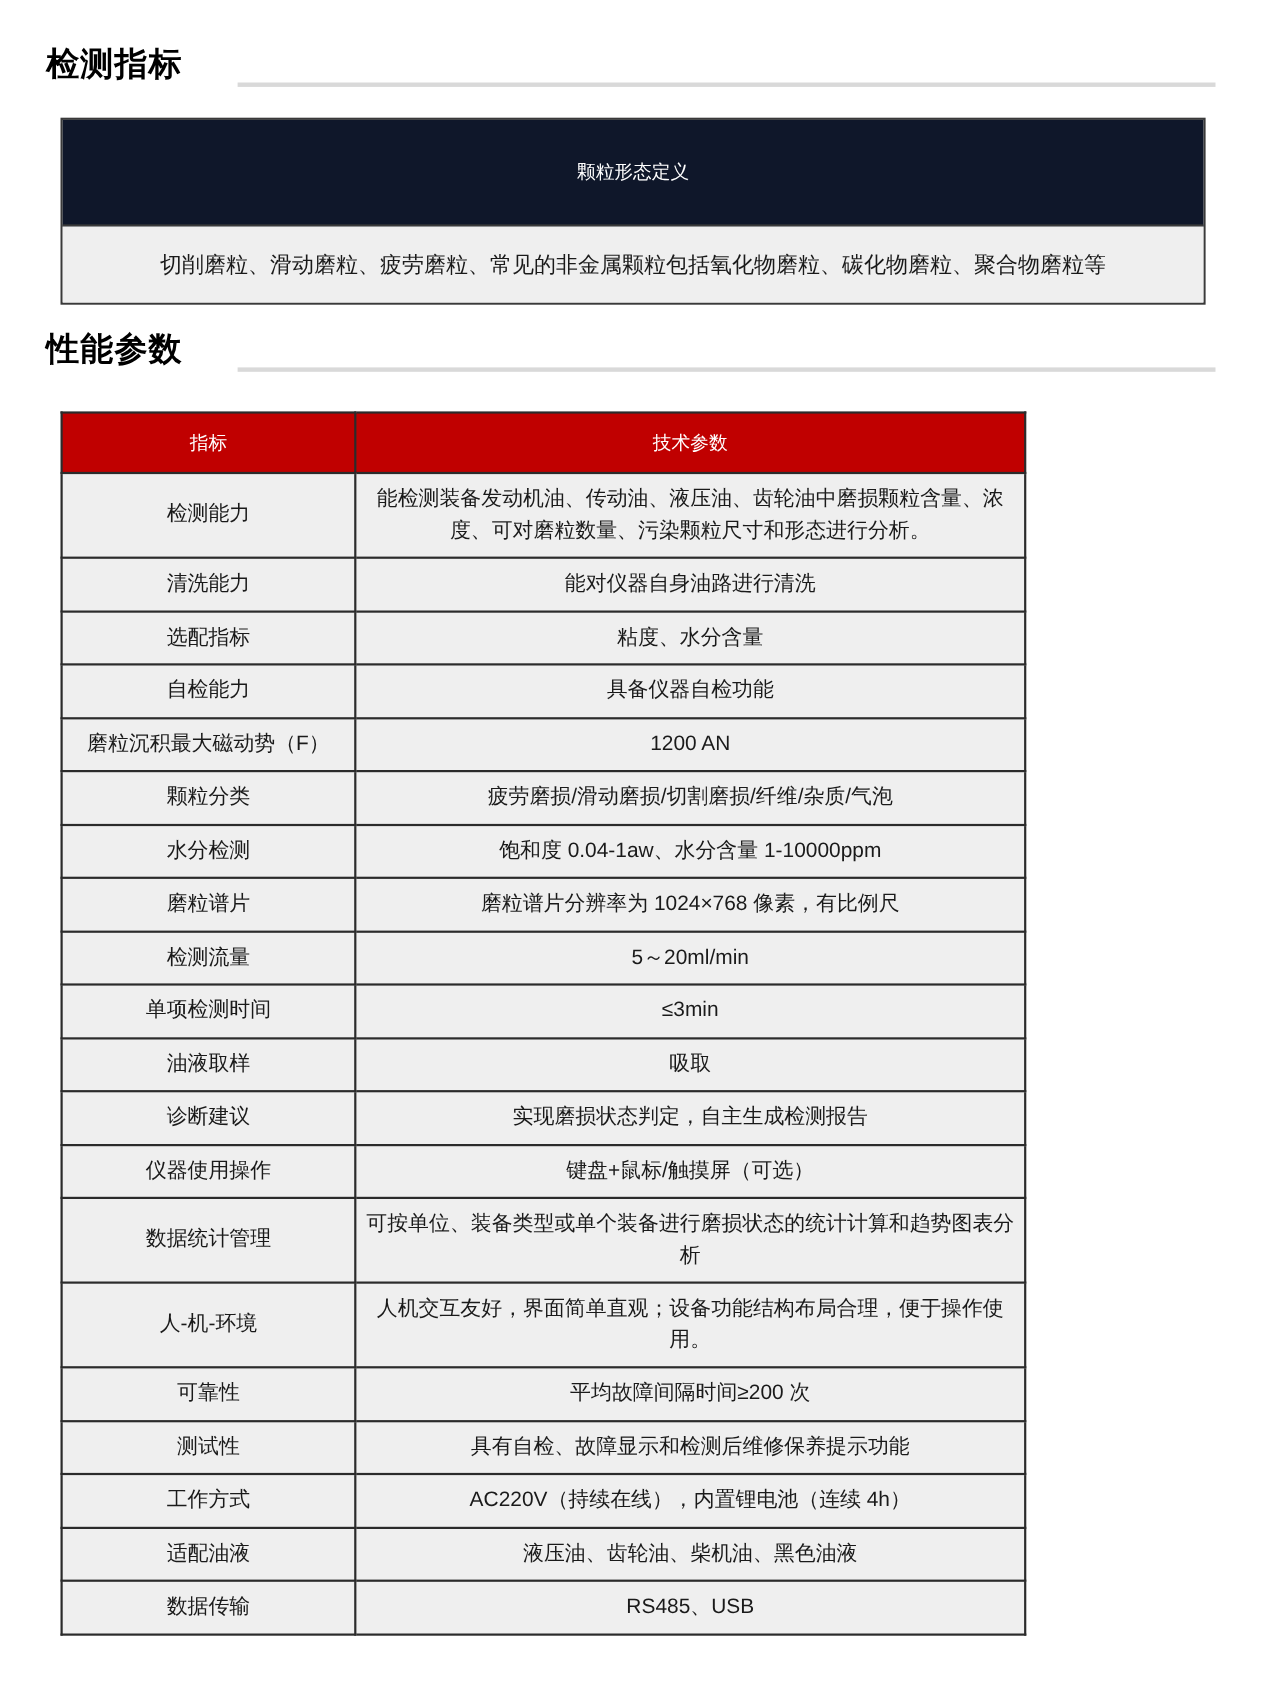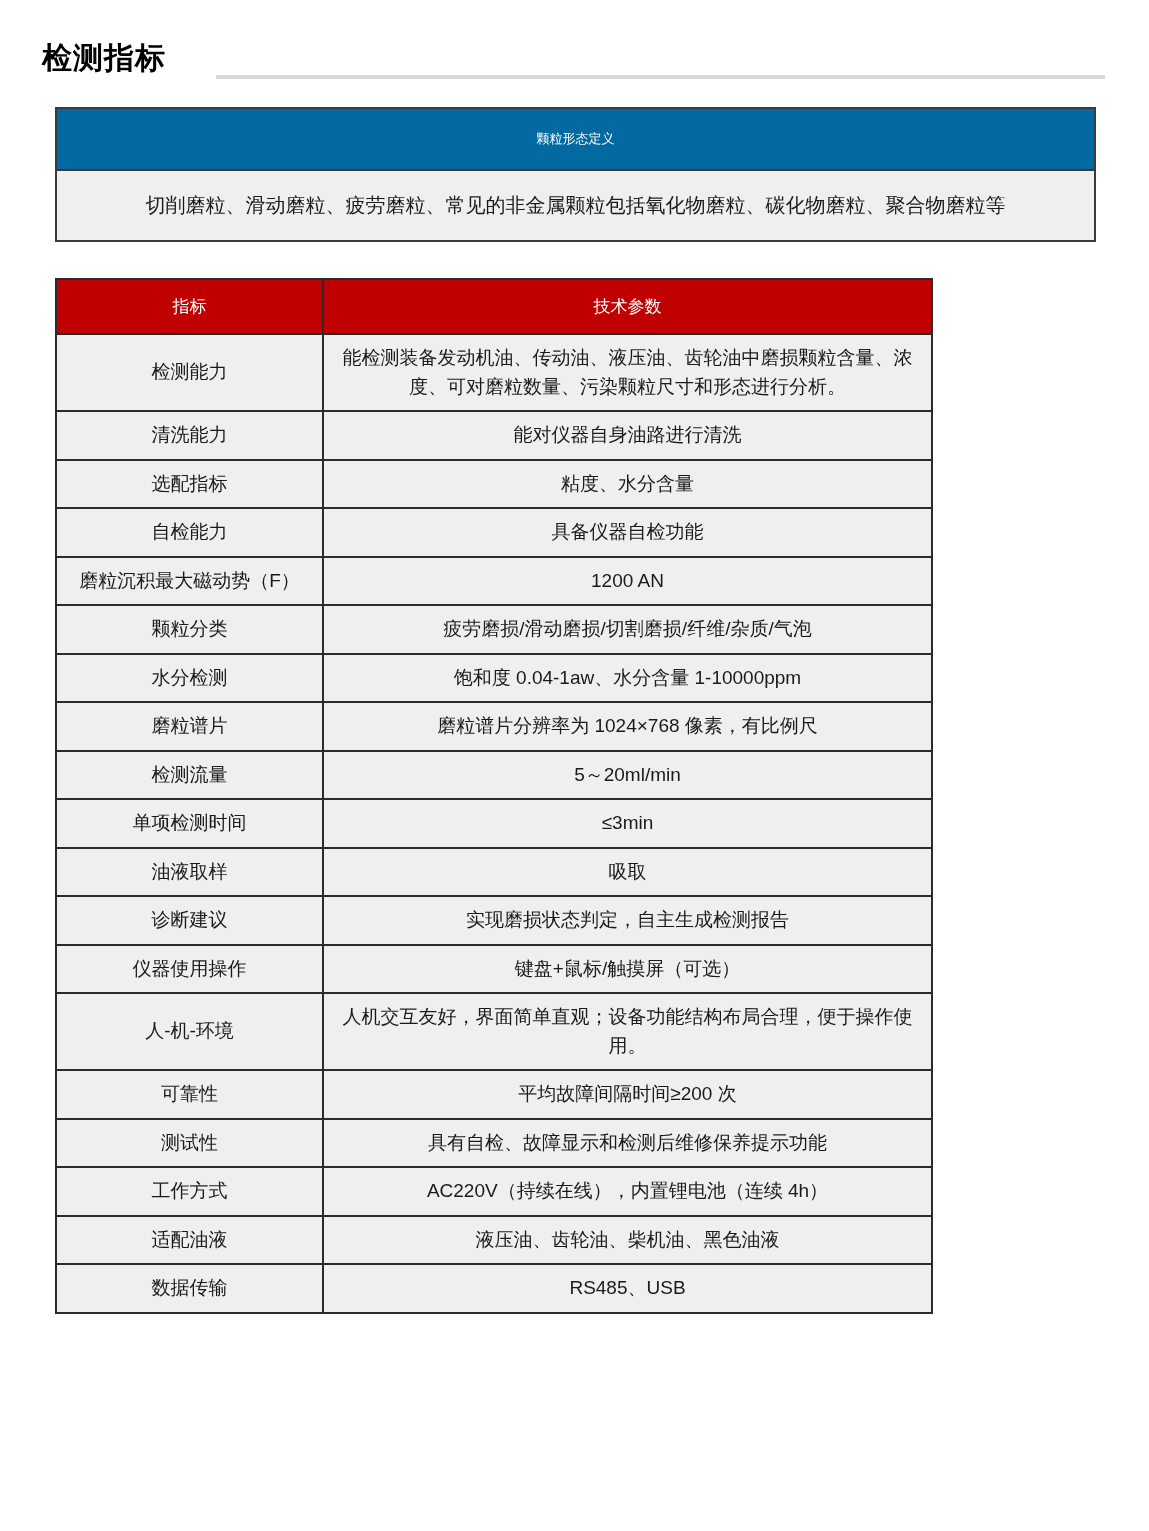--- a/index.html
+++ b/index.html
@@ -39,27 +39,27 @@
     margin-left: 22px;
     margin-top: 2px;
   }
 
   
   .def-box {
     margin: 28px 53px 0 55px;
     border: 2px solid #3a3a3a;
   }
   .def-box-header {
-    background: #0369a1;
+    background: #0f172a;
     color: #ffffff;
-    height: 62px;
+    height: 97px;
     display: flex;
     align-items: center;
     justify-content: center;
-    font-size: 13px;
+    font-size: 17px;
     border-bottom: 2px solid #3a3a3a;
   }
   .def-box-body {
     background: #efefef;
     height: 69px;
     display: flex;
     align-items: center;
     justify-content: center;
     font-size: 20px;
     color: #1a1a1a;
@@ -103,20 +103,24 @@
   <div class="section-heading first">
     <h2>检测指标</h2>
     <div class="heading-rule"></div>
   </div>
 
   <div class="def-box">
     <div class="def-box-header">颗粒形态定义</div>
     <div class="def-box-body">切削磨粒、滑动磨粒、疲劳磨粒、常见的非金属颗粒包括氧化物磨粒、碳化物磨粒、聚合物磨粒等</div>
   </div>
 
+  <div class="section-heading second">
+    <h2>性能参数</h2>
+    <div class="heading-rule"></div>
+  </div>
 
   <table class="spec-table">
     <colgroup>
         <col class="c1">
         <col class="c2">
       </colgroup>
     <thead>
       <tr>
         <th>指标</th>
         <th>技术参数</th>
@@ -169,20 +173,24 @@
         </tr>
         <tr>
           <td class="label-cell">诊断建议</td>
           <td class="value-cell">实现磨损状态判定，自主生成检测报告</td>
         </tr>
         <tr>
           <td class="label-cell">仪器使用操作</td>
           <td class="value-cell">键盘+鼠标/触摸屏（可选）</td>
         </tr>
         <tr>
+          <td class="label-cell">数据统计管理</td>
+          <td class="value-cell">可按单位、装备类型或单个装备进行磨损状态的统计计算和趋势图表分析</td>
+        </tr>
+        <tr>
           <td class="label-cell">人-机-环境</td>
           <td class="value-cell">人机交互友好，界面简单直观；设备功能结构布局合理，便于操作使用。</td>
         </tr>
         <tr>
           <td class="label-cell">可靠性</td>
           <td class="value-cell">平均故障间隔时间≥200 次</td>
         </tr>
         <tr>
           <td class="label-cell">测试性</td>
           <td class="value-cell">具有自检、故障显示和检测后维修保养提示功能</td>

